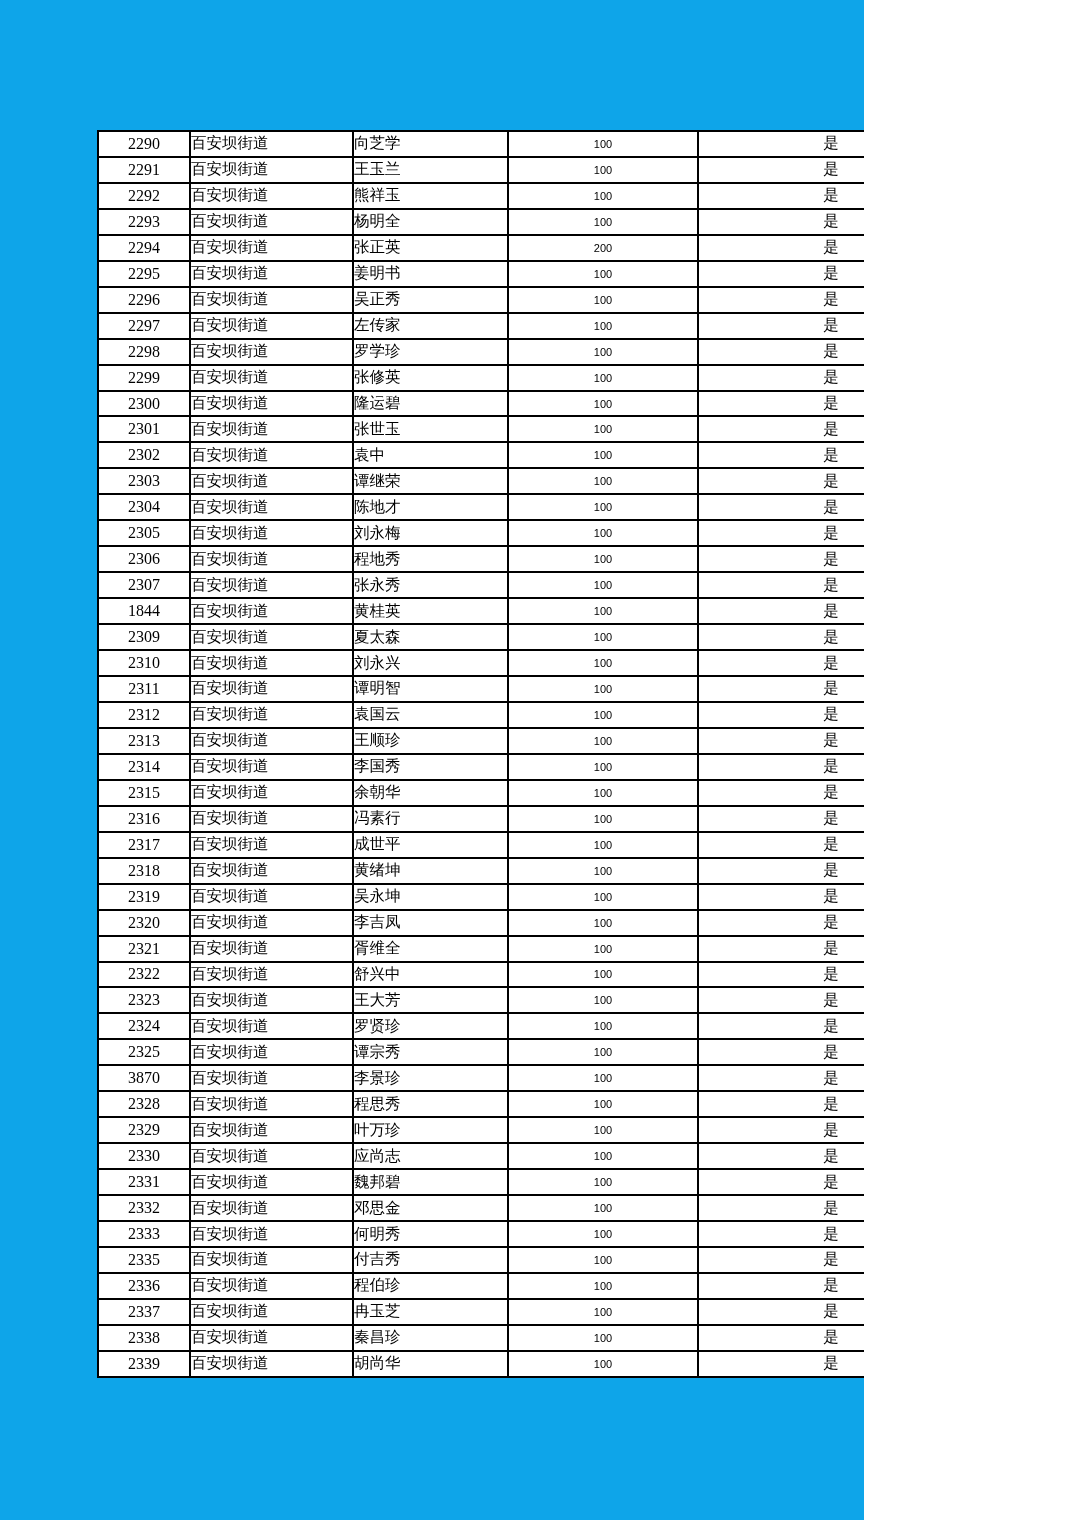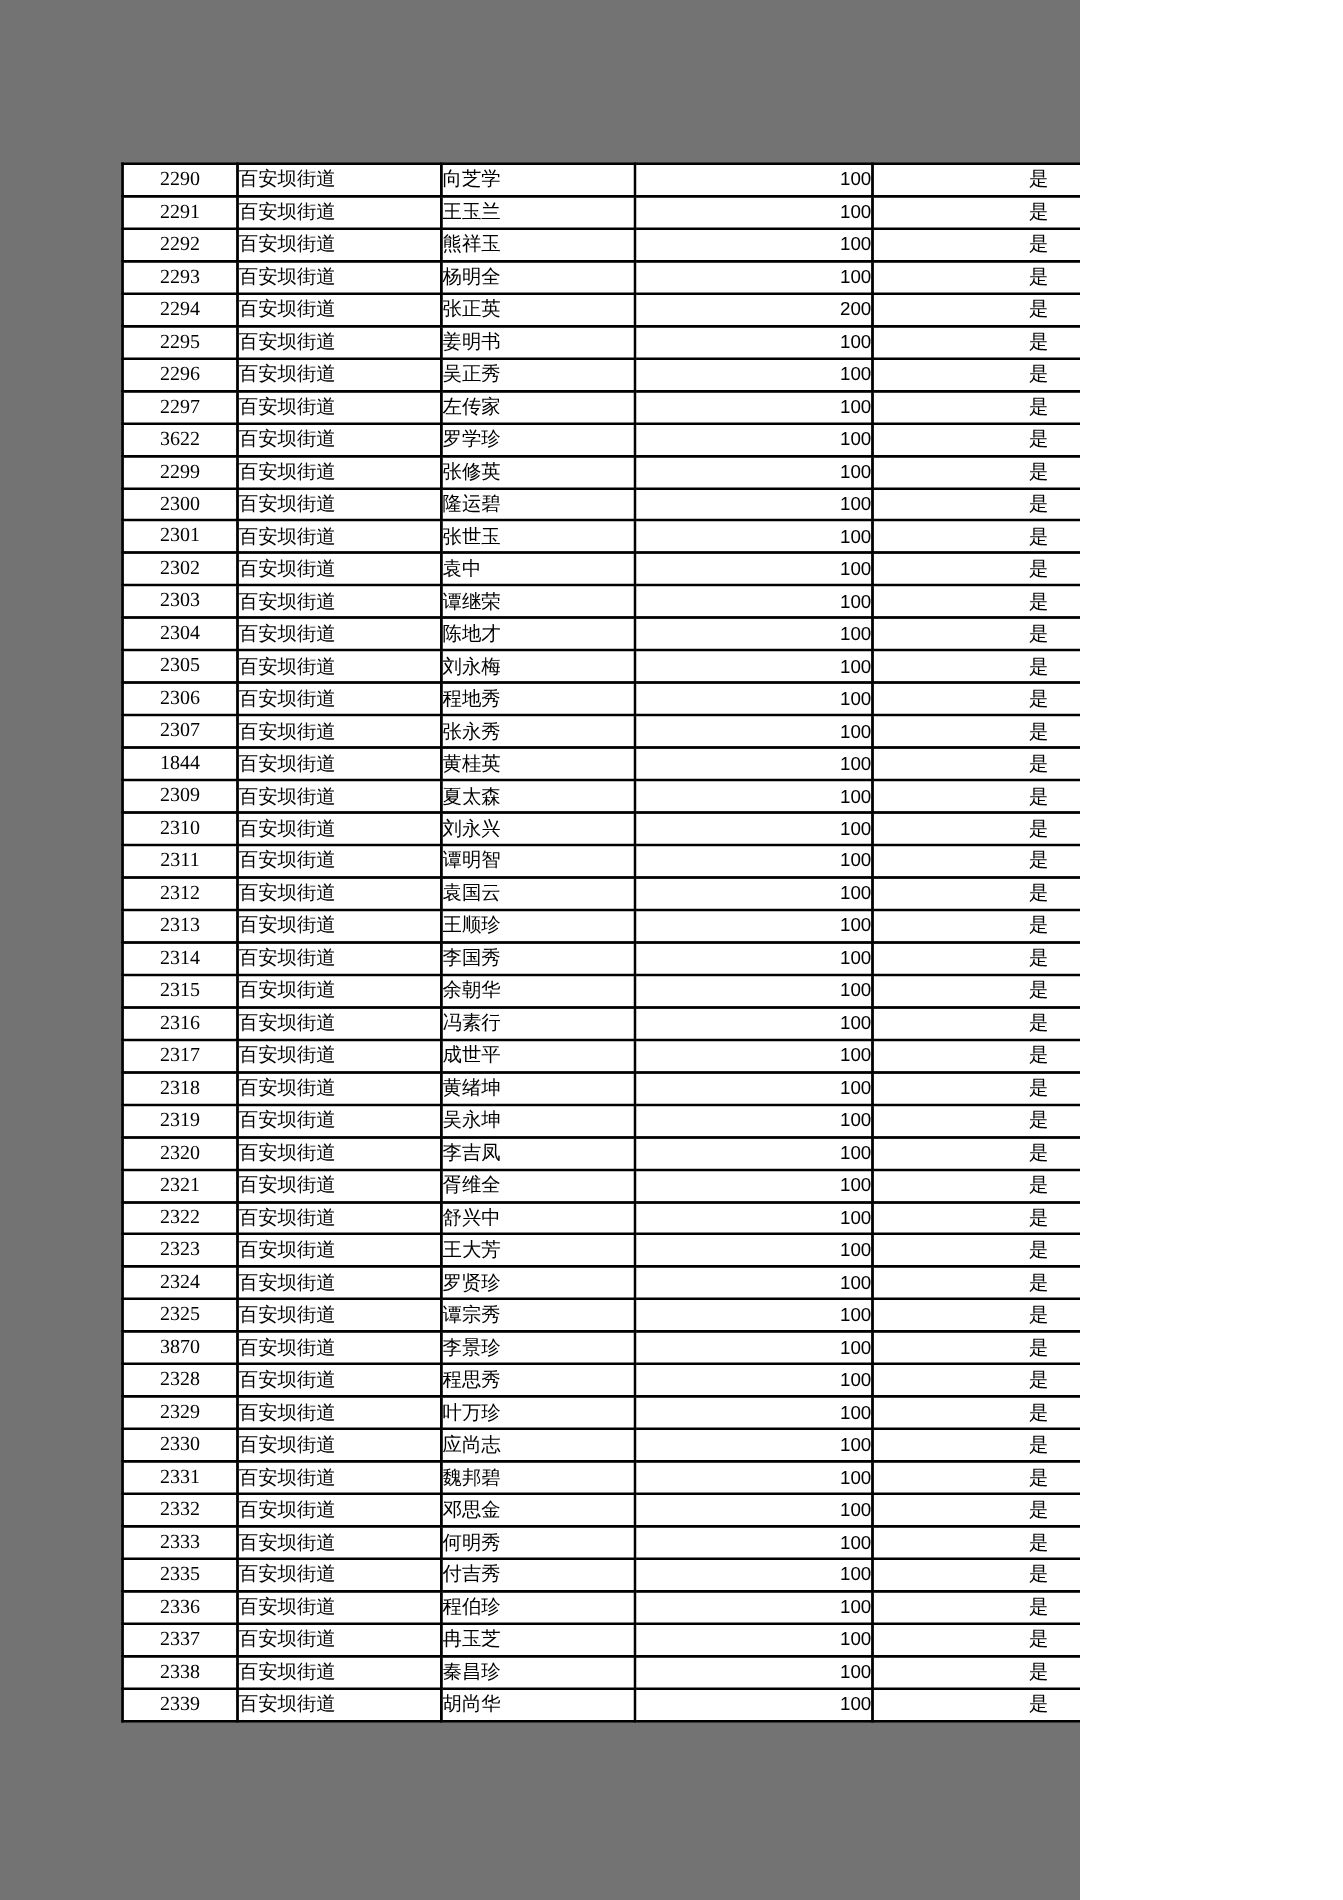--- a/index.html
+++ b/index.html
@@ -10,21 +10,21 @@
     width: 1074px;
     height: 1520px;
     background: #ffffff;
     font-family: "Liberation Serif", serif;
     color: #000000;
   }
   .page {
     position: relative;
     width: 864px;
     height: 1520px;
-    background: #737373;
+    background: #0ea5e9;
     overflow: hidden;
   }
   table.data-table {
     position: absolute;
     left: 97px;
     top: 130px;
     width: 866px;
     height: 1248px;
     border-collapse: collapse;
     table-layout: fixed;
@@ -44,24 +44,24 @@
     font-size: 16px;
   }
   td.col-district,
   td.col-name {
     text-align: left;
     padding-left: 5px;
     font-family: "Liberation Serif", serif;
     font-size: 15.5px;
   }
   td.col-amount {
-    text-align: right;
+    text-align: center;
     padding-left: 5px;
     font-family: "Liberation Sans", sans-serif;
-    font-size: 15px;
+    font-size: 11px;
   }
   td.col-flag {
     text-align: center;
     font-family: "Liberation Serif", serif;
     font-size: 15.5px;
   }
 </style>
 </head>
 <body>
 
@@ -133,21 +133,21 @@
 
   <tr>
     <td class="col-id">2297</td>
     <td class="col-district">百安坝街道</td>
     <td class="col-name">左传家</td>
     <td class="col-amount">100</td>
     <td class="col-flag">是</td>
   </tr>
 
   <tr>
-    <td class="col-id">3622</td>
+    <td class="col-id">2298</td>
     <td class="col-district">百安坝街道</td>
     <td class="col-name">罗学珍</td>
     <td class="col-amount">100</td>
     <td class="col-flag">是</td>
   </tr>
 
   <tr>
     <td class="col-id">2299</td>
     <td class="col-district">百安坝街道</td>
     <td class="col-name">张修英</td>

